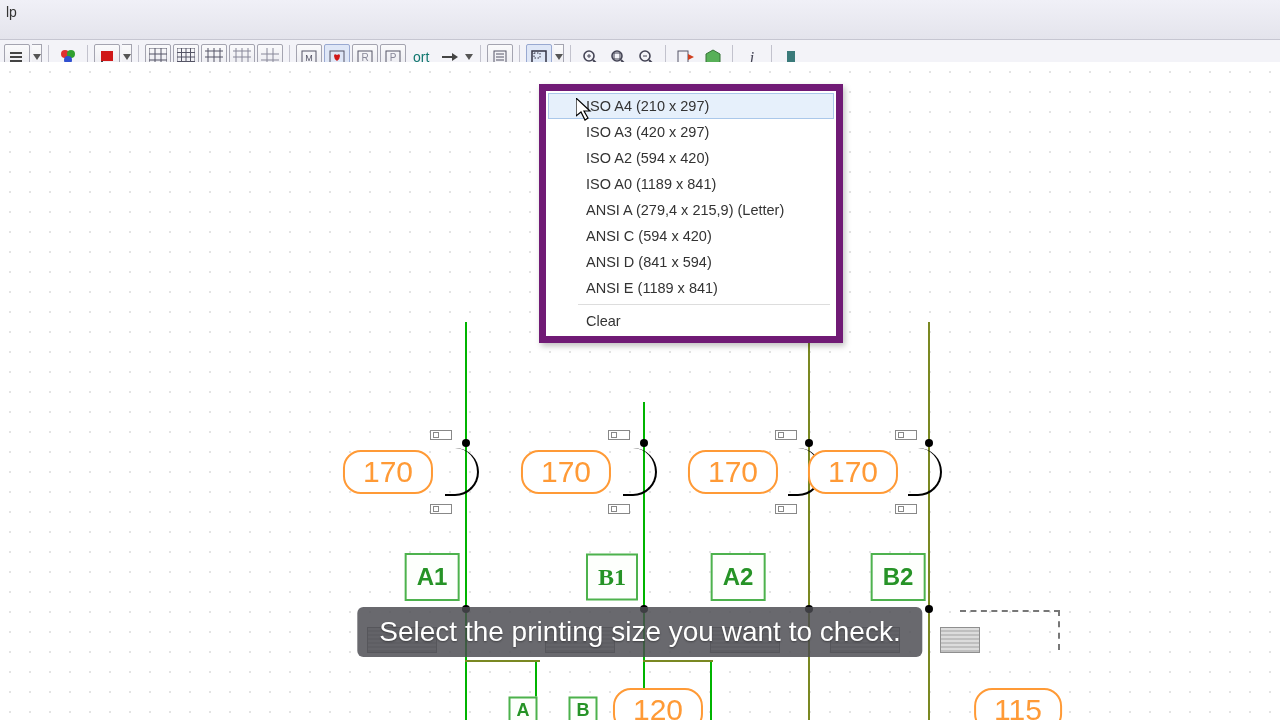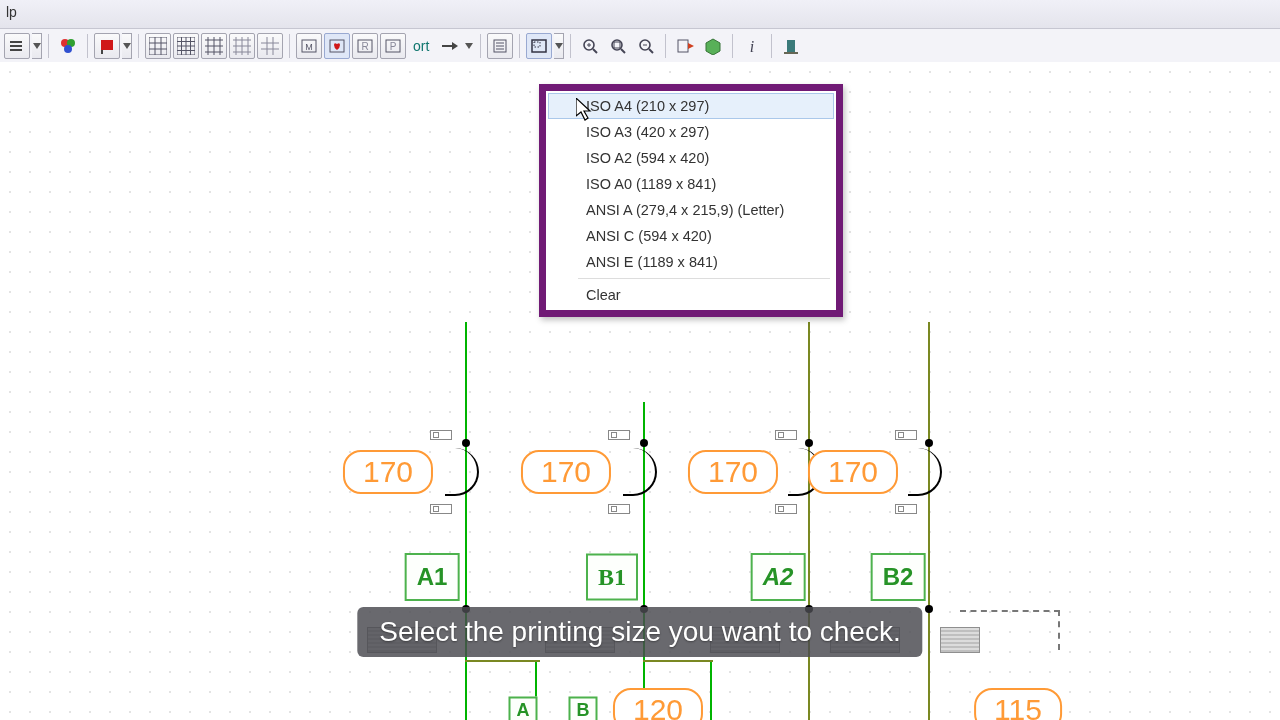--- a/index.html
+++ b/index.html
@@ -6,21 +6,21 @@
   body {
     font-family: Tahoma, Arial, sans-serif;
     font-size: 13px;
     background: #fff;
     width: 1280px;
     height: 720px;
     overflow: hidden;
     position: relative;
   }
   .menubar {
-    height: 29px;
+    height: 40px;
     background: linear-gradient(#f0f0f7, #e4e4ec);
     border-bottom: 1px solid #c6c6d1;
     padding: 4px 6px;
     font-size: 14px;
     color: #333;
   }
   .toolbar {
     height: 34px;
     background: #f3f3f8;
     border-bottom: 1px solid #b8b8c4;
@@ -399,21 +399,21 @@
   <div class="node" style="left:809px; top:547px;"></div>
   <div class="node" style="left:929px; top:547px;"></div>
 
   <div class="comp-label-box" style="left:388px; top:410px;">170</div>
   <div class="comp-label-box" style="left:566px; top:410px;">170</div>
   <div class="comp-label-box" style="left:733px; top:410px;">170</div>
   <div class="comp-label-box" style="left:853px; top:410px;">170</div>
 
   <div class="node-label-box" style="left:432px; top:515px;">A1</div>
   <div class="node-label-box" style="left:612px; top:515px;font-family:Liberation Serif, serif;">B1</div>
-  <div class="node-label-box" style="left:778px; top:515px;font-style:italic;">A2</div>
+  <div class="node-label-box" style="left:738px; top:515px;">A2</div>
   <div class="node-label-box" style="left:898px; top:515px;">B2</div>
 
   <div class="shade-tile" style="left:402px; top:578px;"></div>
   <div class="shade-tile" style="left:580px; top:578px;"></div>
   <div class="shade-tile" style="left:745px; top:578px;"></div>
   <div class="shade-tile" style="left:865px; top:578px;"></div>
   <div class="shade-tile" style="left:960px; top:578px; width:40px;"></div>
 
   <div class="wire-h" style="left:465px; top:598px; width:75px;"></div>
   <div class="wire-h" style="left:643px; top:598px; width:70px;"></div>
@@ -428,20 +428,21 @@
 
 </div>
 
 <div class="dropdown">
   <div class="item hover">ISO A4 (210 x 297)</div>
   <div class="item">ISO A3 (420 x 297)</div>
   <div class="item">ISO A2 (594 x 420)</div>
   <div class="item">ISO A0 (1189 x 841)</div>
   <div class="item">ANSI A (279,4 x 215,9) (Letter)</div>
   <div class="item">ANSI C (594 x 420)</div>
+  <div class="item">ANSI D (841 x 594)</div>
   <div class="item">ANSI E (1189 x 841)</div>
   <div class="menusep"></div>
   <div class="item">Clear</div>
 </div>
 
 <div class="caption">Select the printing size you want to check.</div>
 
 <div class="cursor" style="left:576px; top:98px;">
   <svg width="20" height="26">
       <polygon points="0,0 0,18 5,14 9,22 12,20 8,13 14,13" fill="#fff" stroke="#000" stroke-width="1.2"></polygon>

